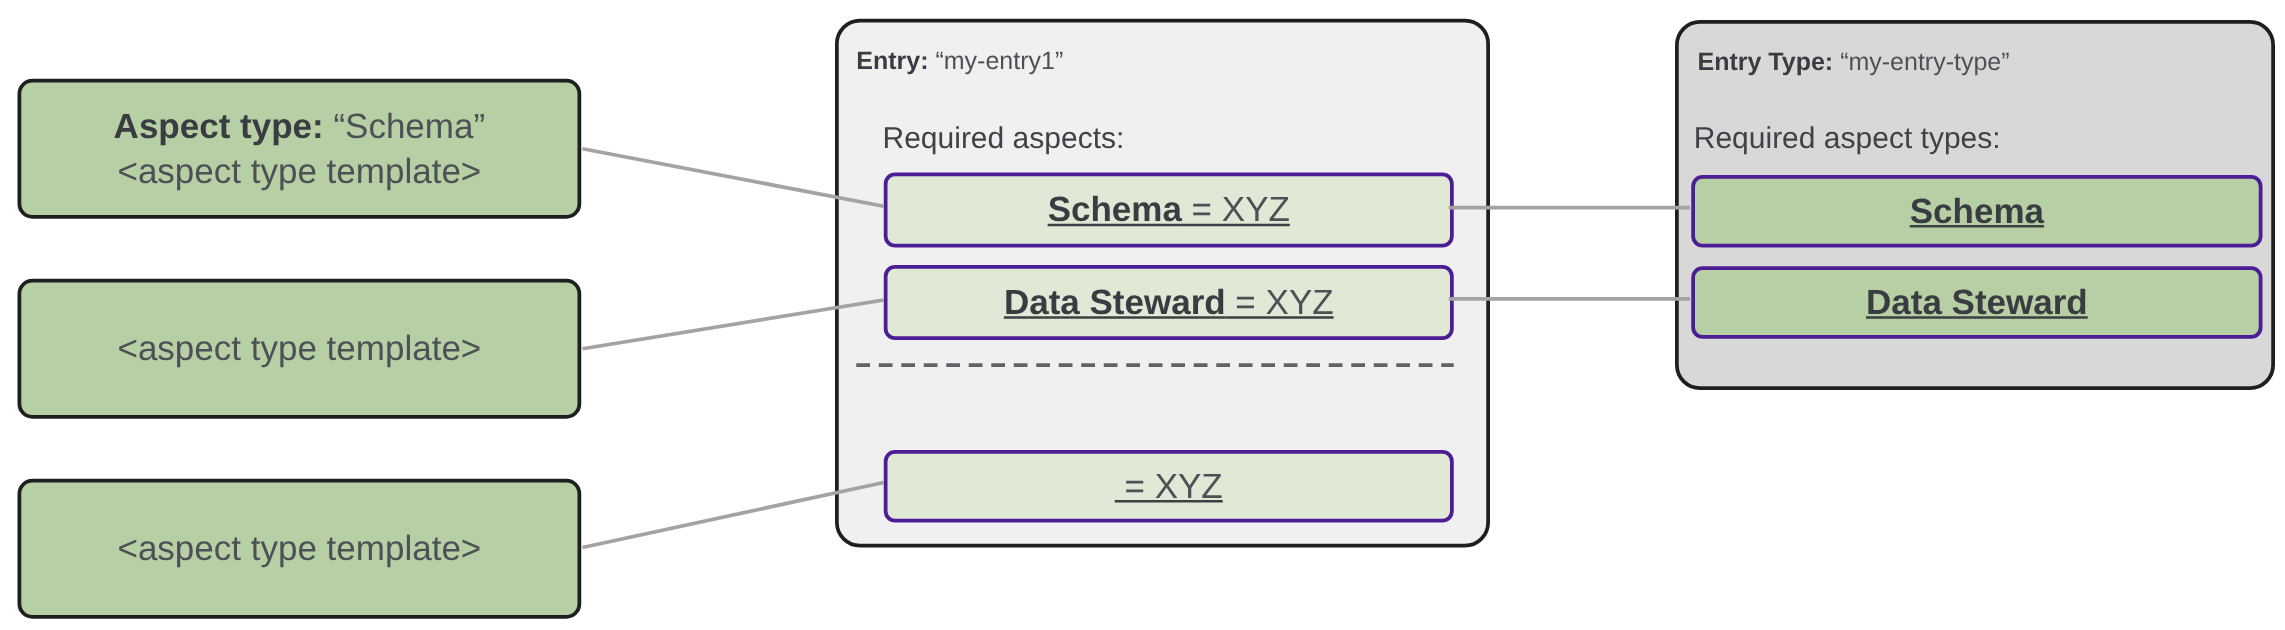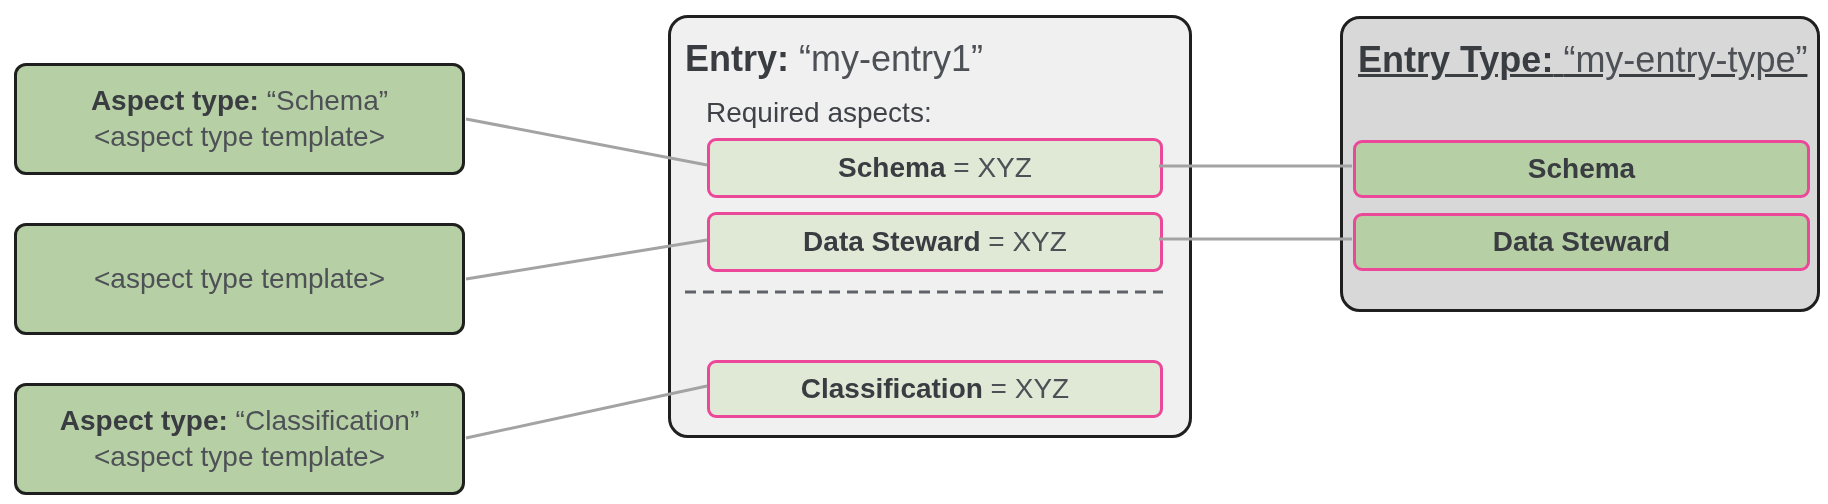--- a/index.html
+++ b/index.html
@@ -26,30 +26,30 @@
   .atype-line { white-space:pre; }
 
   
   .panel {
     position:absolute; box-sizing:border-box;
     border:3px solid #1f1f1f; border-radius:20px;
   }
   .entry-card { left:668px; top:15px; width:524px; height:423px; background:#f0f0f1; }
   .etype-card { left:1340px; top:16px; width:480px; height:296px; background:#d8d8d8; }
 
-  .card-title { position:absolute; top:20px; left:14px; font-size:36px; white-space:pre; line-height:1.15; }
-  .etype-card .card-title { left:15px;text-decoration:underline; }
-  .section-label { position:absolute; font-size:28px; color:#3f4247; white-space:pre; line-height:1.15; }
+  .card-title { position:absolute; top:20px; left:14px; font-size:20px; white-space:pre; line-height:1.15; }
+  .etype-card .card-title { left:15px; }
+  .section-label { position:absolute; font-size:24px; color:#3f4247; white-space:pre; line-height:1.15; }
 
   
   .aspect-chip {
     position:absolute; box-sizing:border-box;
-    border:3px solid #ec4899; border-radius:9px;
+    border:3px solid #4c1d95; border-radius:9px;
     display:flex; align-items:center; justify-content:center;
-    font-size:28px; white-space:pre;
+    font-size:28px; white-space:pre;text-decoration:underline;
   }
   .chip-light { left:36px; width:456px; height:60px; background:#dfe9d6; }
   .chip-green { left:10px; width:457px; height:58px; background:#b7cfa5; }
 
   
   .connectors {
     position:absolute; left:0; top:0; width:1828px; height:504px;
     z-index:5; pointer-events:none;
   }
   .connectors line.link { stroke:#a3a3a3; stroke-width:3; }
@@ -63,40 +63,40 @@
   <div class="atype-card" style="top:63px">
     <div class="atype-line"><span class="b">Aspect type:</span> <span class="r">“Schema”</span></div>
     <div class="atype-line r">&lt;aspect type template&gt;</div>
   </div>
 
   <div class="atype-card" style="top:223px">
     <div class="atype-line r">&lt;aspect type template&gt;</div>
   </div>
 
   <div class="atype-card" style="top:383px">
-    <div class="atype-line"><span class="b">Aspect type:</span> <span class="r">“Classification”</span></div>
     <div class="atype-line r">&lt;aspect type template&gt;</div>
   </div>
 
   <div class="panel entry-card">
     <div class="card-title"><span class="b">Entry:</span> <span class="r">“my-entry1”</span></div>
 
     <div class="section-label" style="left:35px; top:79px">Required aspects:</div>
 
     <div class="aspect-chip chip-light" style="top:120px"><span class="b">Schema</span><span class="r"> = XYZ</span></div>
 
     <div class="aspect-chip chip-light" style="top:194px"><span class="b">Data Steward</span><span class="r"> = XYZ</span></div>
 
 
-    <div class="aspect-chip chip-light" style="top:342px; height:58px"><span class="b">Classification</span><span class="r"> = XYZ</span></div>
+    <div class="aspect-chip chip-light" style="top:342px; height:58px"><span class="r"> = XYZ</span></div>
   </div>
 
   <div class="panel etype-card">
     <div class="card-title"><span class="b">Entry Type:</span> <span class="r">“my-entry-type”</span></div>
 
+    <div class="section-label" style="left:12px; top:78px">Required aspect types:</div>
 
     <div class="aspect-chip chip-green" style="top:121px"><span class="b">Schema</span></div>
 
     <div class="aspect-chip chip-green" style="top:194px"><span class="b">Data Steward</span></div>
   </div>
 
   <svg class="connectors" viewBox="0 0 1828 504">
     <line class="link" x1="466" y1="119" x2="707" y2="165"></line>
     <line class="link" x1="466" y1="279" x2="707" y2="240"></line>
     <line class="link" x1="466" y1="438" x2="707" y2="386"></line>

